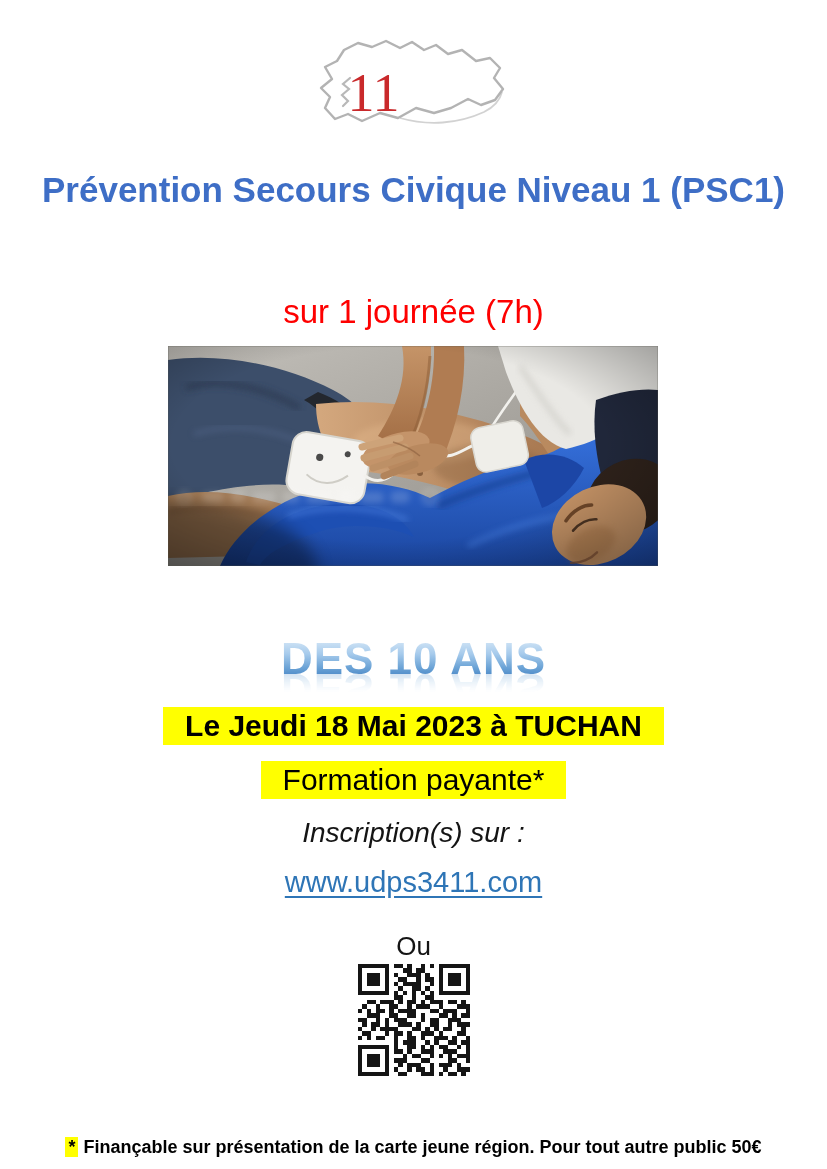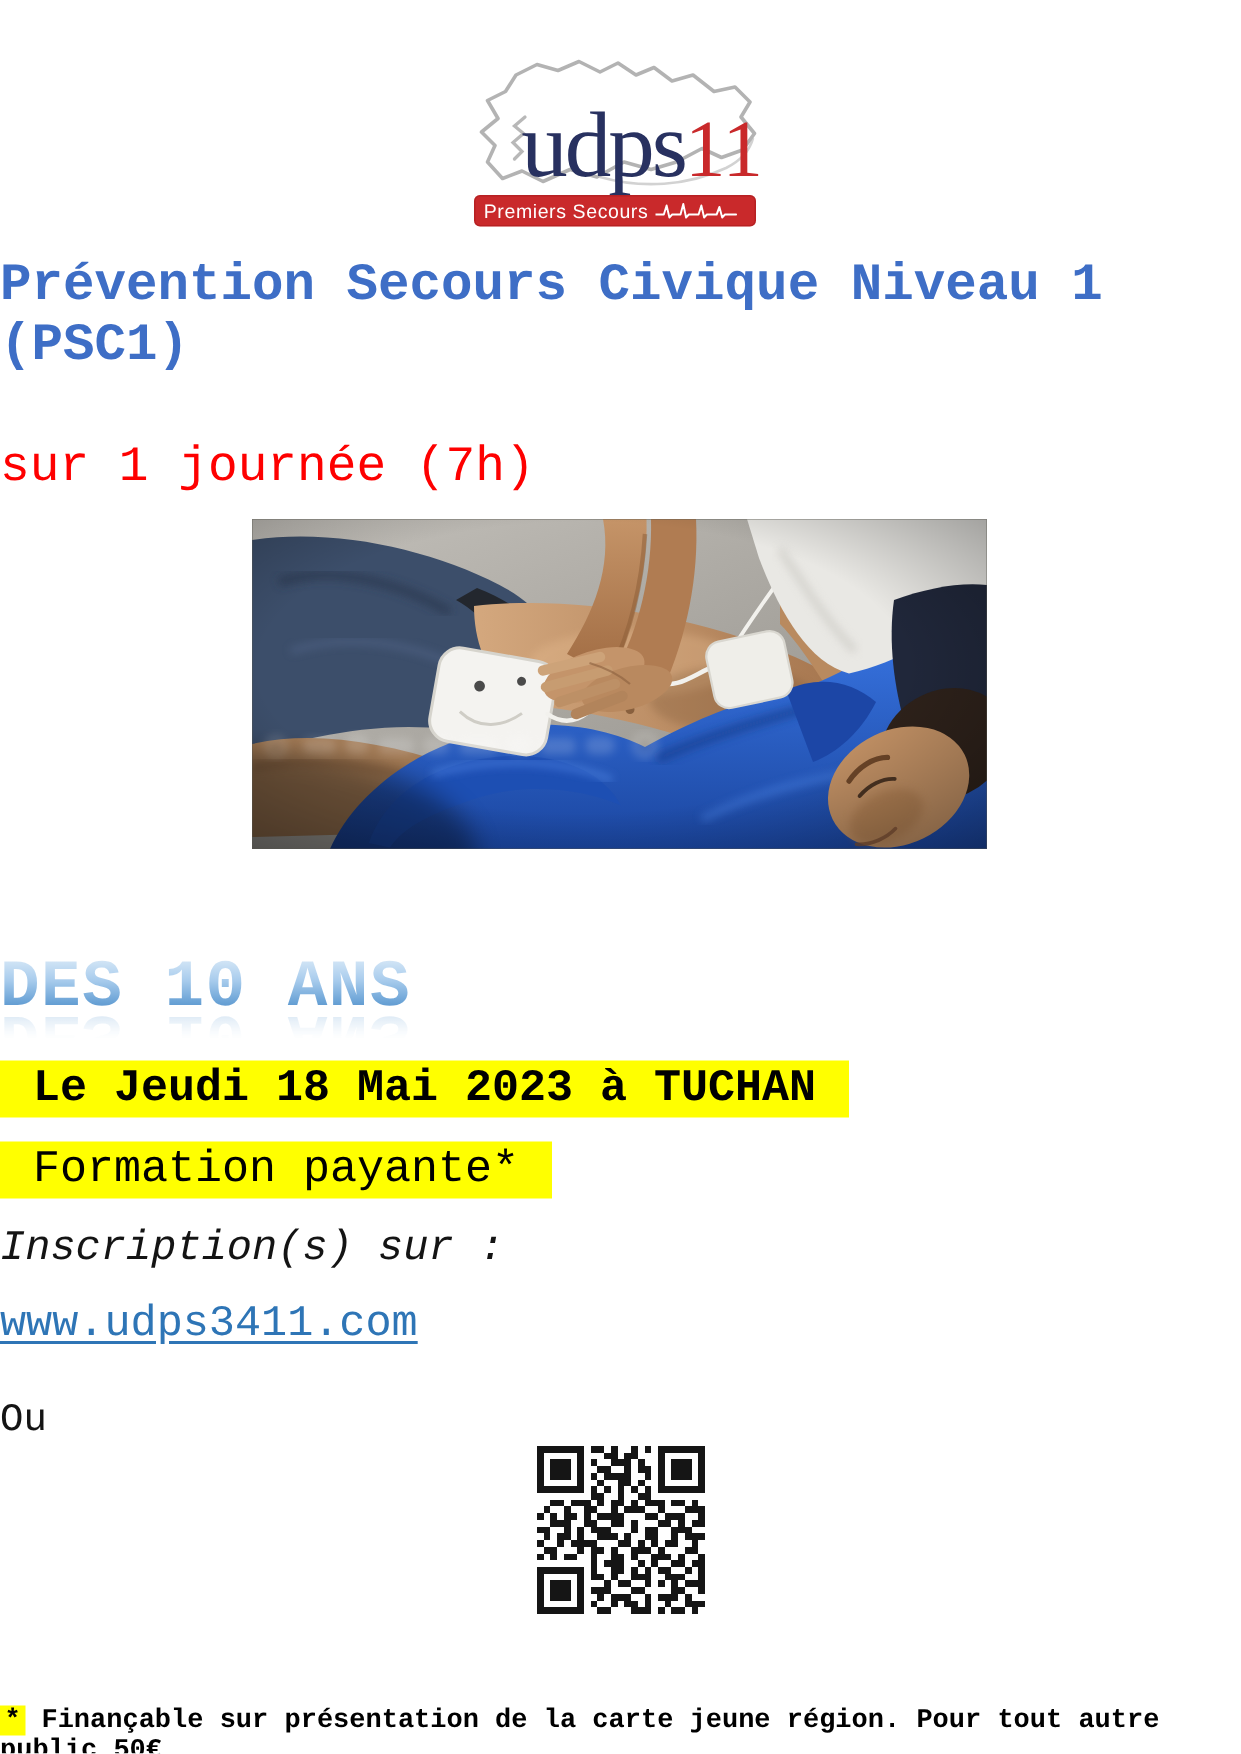--- a/index.html
+++ b/index.html
@@ -1,20 +1,20 @@
 <!DOCTYPE html>
 <html style="--c-title_blue: #3E6EC6; --c-text_red: #FE0000; --c-link_blue: #2E75B6; --c-highlight_yellow: #FFFF00; --c-logo_navy: #283160; --c-logo_red: #C9292B; --c-map_gray: #A6A6A6;"><head>
 <meta charset="utf-8">
 <style>
   html,body{margin:0;padding:0;background:#ffffff;}
   .page{
     position:relative;width:827px;height:1169px;margin:0 auto;background:#fff;
     overflow:hidden;font-family:"Liberation Sans",sans-serif;color:#1a1a1a;
   }
-  .row{position:absolute;left:0;width:100%;font-family:Liberation Mono, monospace;}
+  .row{position:absolute;left:0;width:100%;text-align:center;}
 
   
   .logo{position:absolute;top:34px;left:50%;transform:translateX(-50%);width:252px;height:124px;}
   .logo-map{position:absolute;inset:0;}
   .logo-textrow{position:absolute;left:60px;top:32px;display:flex;align-items:baseline;
     font-family:"Liberation Serif",serif;line-height:1;}
   .logo-udps{font-size:62px;color:var(--c-logo_navy);letter-spacing:-2px;}
   .logo-11{font-size:54px;color:var(--c-logo_red);margin-left:0;}
   .logo-banner{position:absolute;left:28px;top:96px;width:188px;height:21px;
     background:var(--c-logo_red);border-radius:4px;display:flex;align-items:center;
@@ -67,28 +67,21 @@
 
 <div class="page">
 
   <div class="logo">
     <svg class="logo-map" viewBox="0 0 252 124">
       <path d="M56,16 L70,9 L84,13 L98,7 L112,14 L124,8 L136,16 L148,11 L160,20 L174,16 L188,27 L202,24 L212,34 L206,44 L215,55 L207,66 L193,71 L180,65 L163,74 L146,79 L128,74 L110,84 L92,79 L74,87 L60,80 L47,85 L37,74 L42,63 L33,54 L44,45 L37,33 L49,27 Z" fill="none" stroke="#A6A6A6" stroke-width="2.4" stroke-linejoin="round" opacity=".85"></path>
       <path d="M62,44 l-7,6 l6,5 l-7,6 l6,6 l-5,5" fill="none" stroke="#A6A6A6" stroke-width="2.2" stroke-linecap="round" opacity=".8"></path>
       <path d="M112,84 C140,92 170,90 196,78 C206,73 212,66 214,58" fill="none" stroke="#B4B4B4" stroke-width="1.8" opacity=".6"></path>
     </svg>
     <div class="logo-textrow">
-      <span class="logo-udps">udps</span>
       <span class="logo-11">11</span>
-    </div>
-    <div class="logo-banner">
-      <span class="banner-text">Premiers Secours</span>
-      <svg class="banner-ekg" viewBox="0 0 64 14" preserveAspectRatio="none">
-        <path d="M0,9 h6 l2,-6 l2,8 l2,-2 h6 l2,-7 l2,9 l2,-2 h7 l2,-6 l2,8 l2,-2 h7 l2,-5 l2,7 l2,-2 h8" fill="none" stroke="#ffffff" stroke-width="1.4" stroke-linejoin="round" stroke-linecap="round"></path>
-      </svg>
     </div>
   </div>
 
   <div class="row title">Prévention Secours Civique Niveau 1 (PSC1)</div>
   <div class="row red2">sur 1 journée (7h)</div>
 
   <div class="photo">
     <svg viewBox="0 0 490 220">
       <defs>
         <linearGradient id="gFloor" x1="0" y1="0" x2="1" y2="1">

